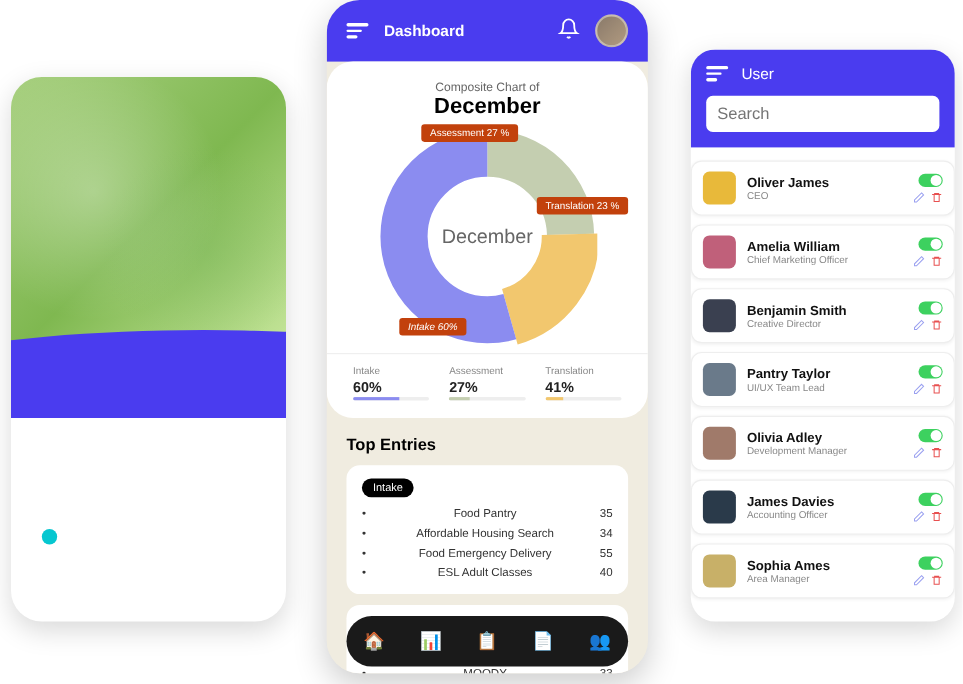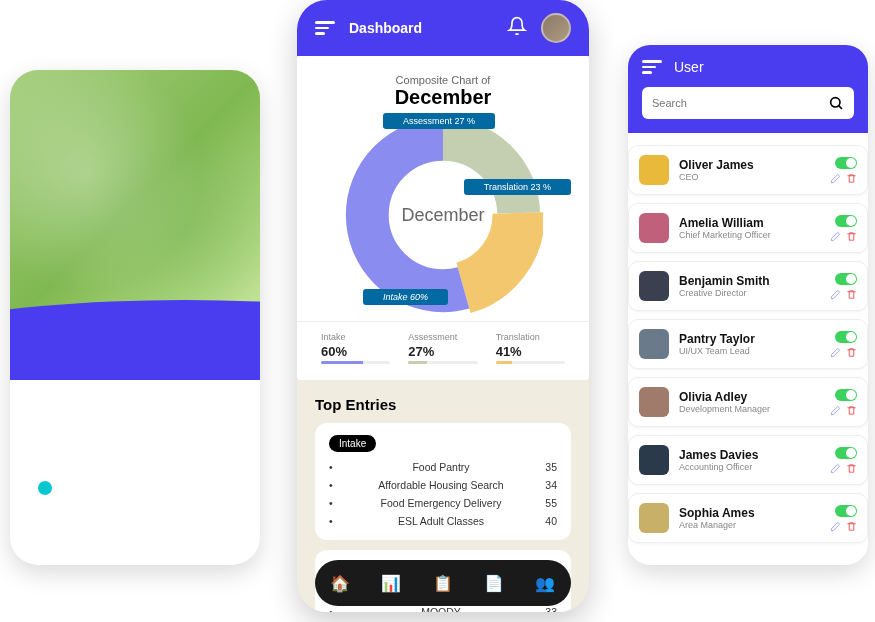--- a/index.html
+++ b/index.html
@@ -25,28 +25,28 @@
 
 .phone2 { position: absolute; left: 297px; top: 0; width: 292px; height: 612px; border-radius: 30px; overflow: hidden; box-shadow: 0 10px 30px rgba(0,0,0,0.2); background: #f0ece0; }
 .p2-header { background: #4a3cef; height: 56px; display: flex; align-items: center; padding: 16px 18px; gap: 14px; color: #fff; }
 .menu-icon { display: flex; flex-direction: column; gap: 3px; cursor: pointer; }
 .menu-icon span { display: block; height: 2.5px; background: #fff; border-radius: 2px; }
 .menu-icon span:nth-child(1){width:20px;} .menu-icon span:nth-child(2){width:14px;} .menu-icon span:nth-child(3){width:10px;}
 .p2-title { font-weight: 700; font-size: 14px; flex: 1; }
 .bell-icon svg { width: 20px; height: 20px; }
 .avatar { width: 30px; height: 30px; border-radius: 50%; background: linear-gradient(135deg, #8a7a6a, #b09a80); border: 2px solid rgba(255,255,255,0.4); }
 
-.p2-body { background: #fff; border-radius: 4px; margin: 0; padding: 18px 0 0; overflow: hidden; }
+.p2-body { background: #fff; border-radius: 24px; margin: 0; padding: 18px 0 0; overflow: hidden; }
 .chart-title-small { font-size: 11px; color: #666; text-align: center; }
 .chart-title-big { font-size: 20px; font-weight: 700; text-align: center; margin-bottom: 6px; }
 
 .donut-wrap { position: relative; width: 200px; height: 200px; margin: 4px auto; }
 .donut { width: 100%; height: 100%; transform: rotate(-90deg); }
 .donut-center { position: absolute; inset: 0; display: flex; align-items: center; justify-content: center; font-size: 18px; color: #666; }
-.badge { position: absolute; background: #0369a1; color: #fff; font-size: 9px; padding: 3px 20px; border-radius: 3px; white-space: nowrap; }
+.badge { position: absolute; background: #c2410c; color: #fff; font-size: 9px; padding: 3px 8px; border-radius: 3px; white-space: nowrap; }
 .badge.b1 { top: -2px; left: 40px; }
 .badge.b2 { top: 64px; right: -28px; }
 .badge.b3 { bottom: 10px; left: 20px; font-style: italic; }
 
 .legend { display: flex; gap: 18px; padding: 10px 24px 16px; border-top: 1px solid #eee; margin-top: 6px; }
 .legend-item { flex: 1; font-size: 9px; color: #888; }
 .legend-item .pct { font-size: 13px; font-weight: 700; color: #222; margin: 2px 0; }
 .legend-bar { height: 3px; background: #eee; border-radius: 2px; overflow: hidden; }
 .legend-bar span { display: block; height: 100%; }
 
@@ -60,21 +60,21 @@
 
 .nav-bar { position: absolute; bottom: 6px; left: 18px; right: 18px; height: 46px; background: #1a1a1a; border-radius: 26px; display: flex; align-items: center; justify-content: space-around; }
 .nav-item { width: 30px; height: 30px; display: flex; align-items: center; justify-content: center; font-size: 16px; cursor: pointer; }
 
 
 .phone3 { position: absolute; left: 628px; top: 45px; width: 240px; height: 520px; border-radius: 22px; overflow: hidden; box-shadow: 0 8px 24px rgba(0,0,0,0.15); background: #fff; }
 .p3-header { background: #4a3cef; padding: 14px 14px 14px; }
 .p3-top { display: flex; align-items: center; gap: 12px; color: #fff; margin-bottom: 12px; }
 .p3-title { font-size: 14px; }
 .search-box { background: #fff; border-radius: 6px; display: flex; align-items: center; padding: 8px 10px; gap: 8px; }
-.search-box input { border: none; outline: none; flex: 1; font-size: 11px; }
+.search-box input { border: none; outline: none; flex: 1; font-size: 15px; }
 .search-box svg { width: 16px; height: 16px; }
 
 .user-list { padding: 12px 0; display: flex; flex-direction: column; gap: 8px; }
 .user-card { background: #fff; border: 1px solid #eee; border-radius: 10px; padding: 9px 10px; display: flex; align-items: center; gap: 10px; box-shadow: 0 1px 3px rgba(0,0,0,0.05); }
 .user-avatar { width: 30px; height: 30px; border-radius: 6px; flex-shrink: 0; }
 .user-info { flex: 1; min-width: 0; }
 .user-name { font-size: 12px; font-weight: 700; color: #111; }
 .user-role { font-size: 9px; color: #888; }
 .user-actions { display: flex; flex-direction: column; align-items: flex-end; gap: 4px; }
 .toggle { width: 22px; height: 12px; background: #3dd15f; border-radius: 6px; position: relative; cursor: pointer; }

